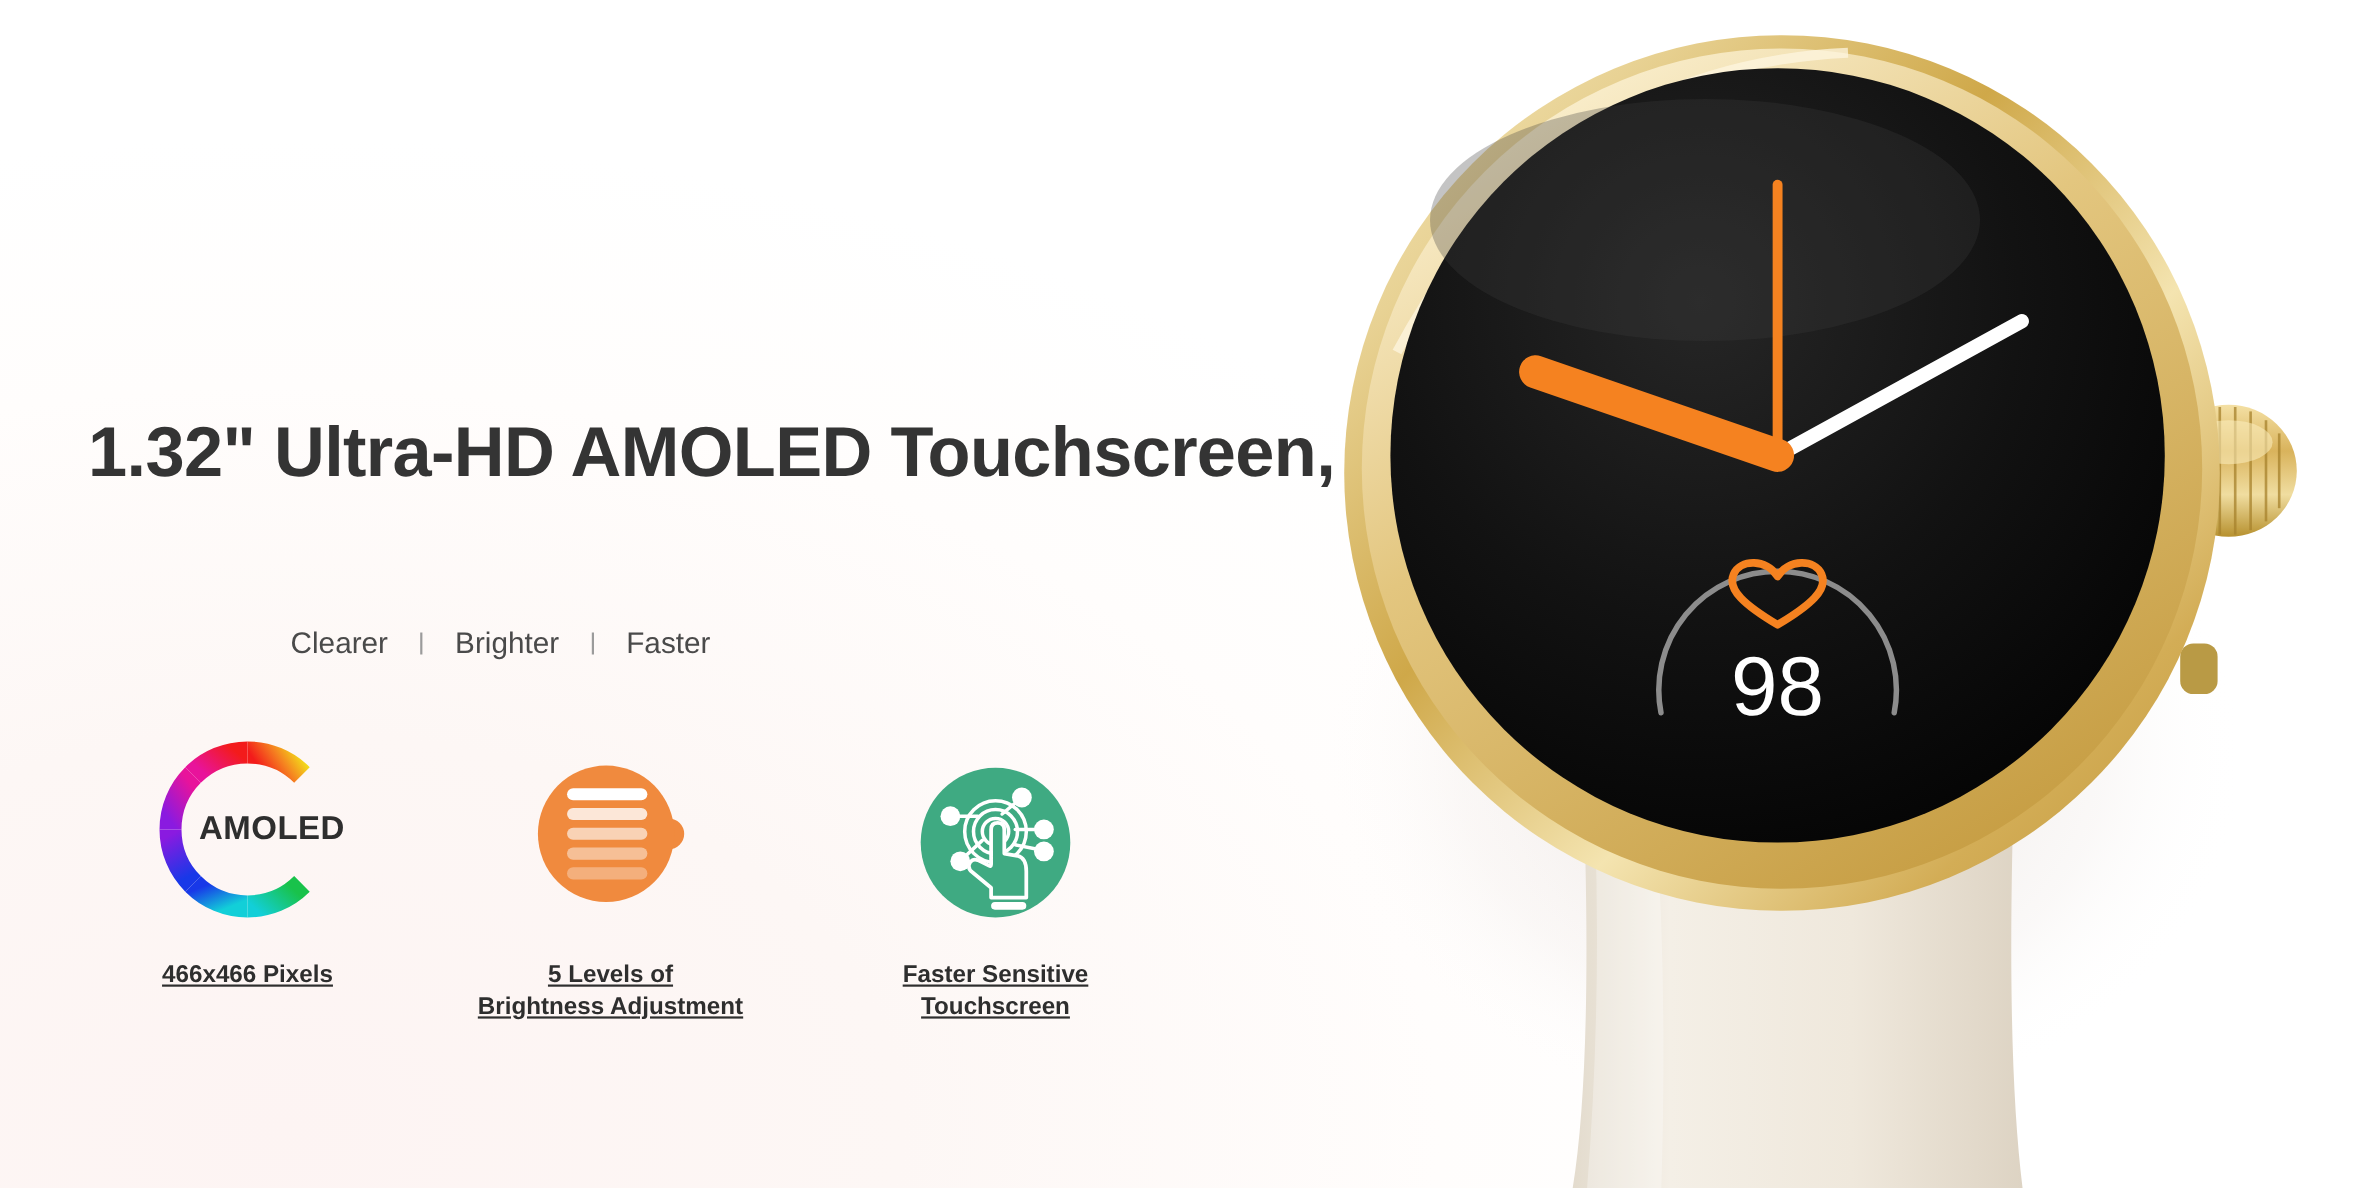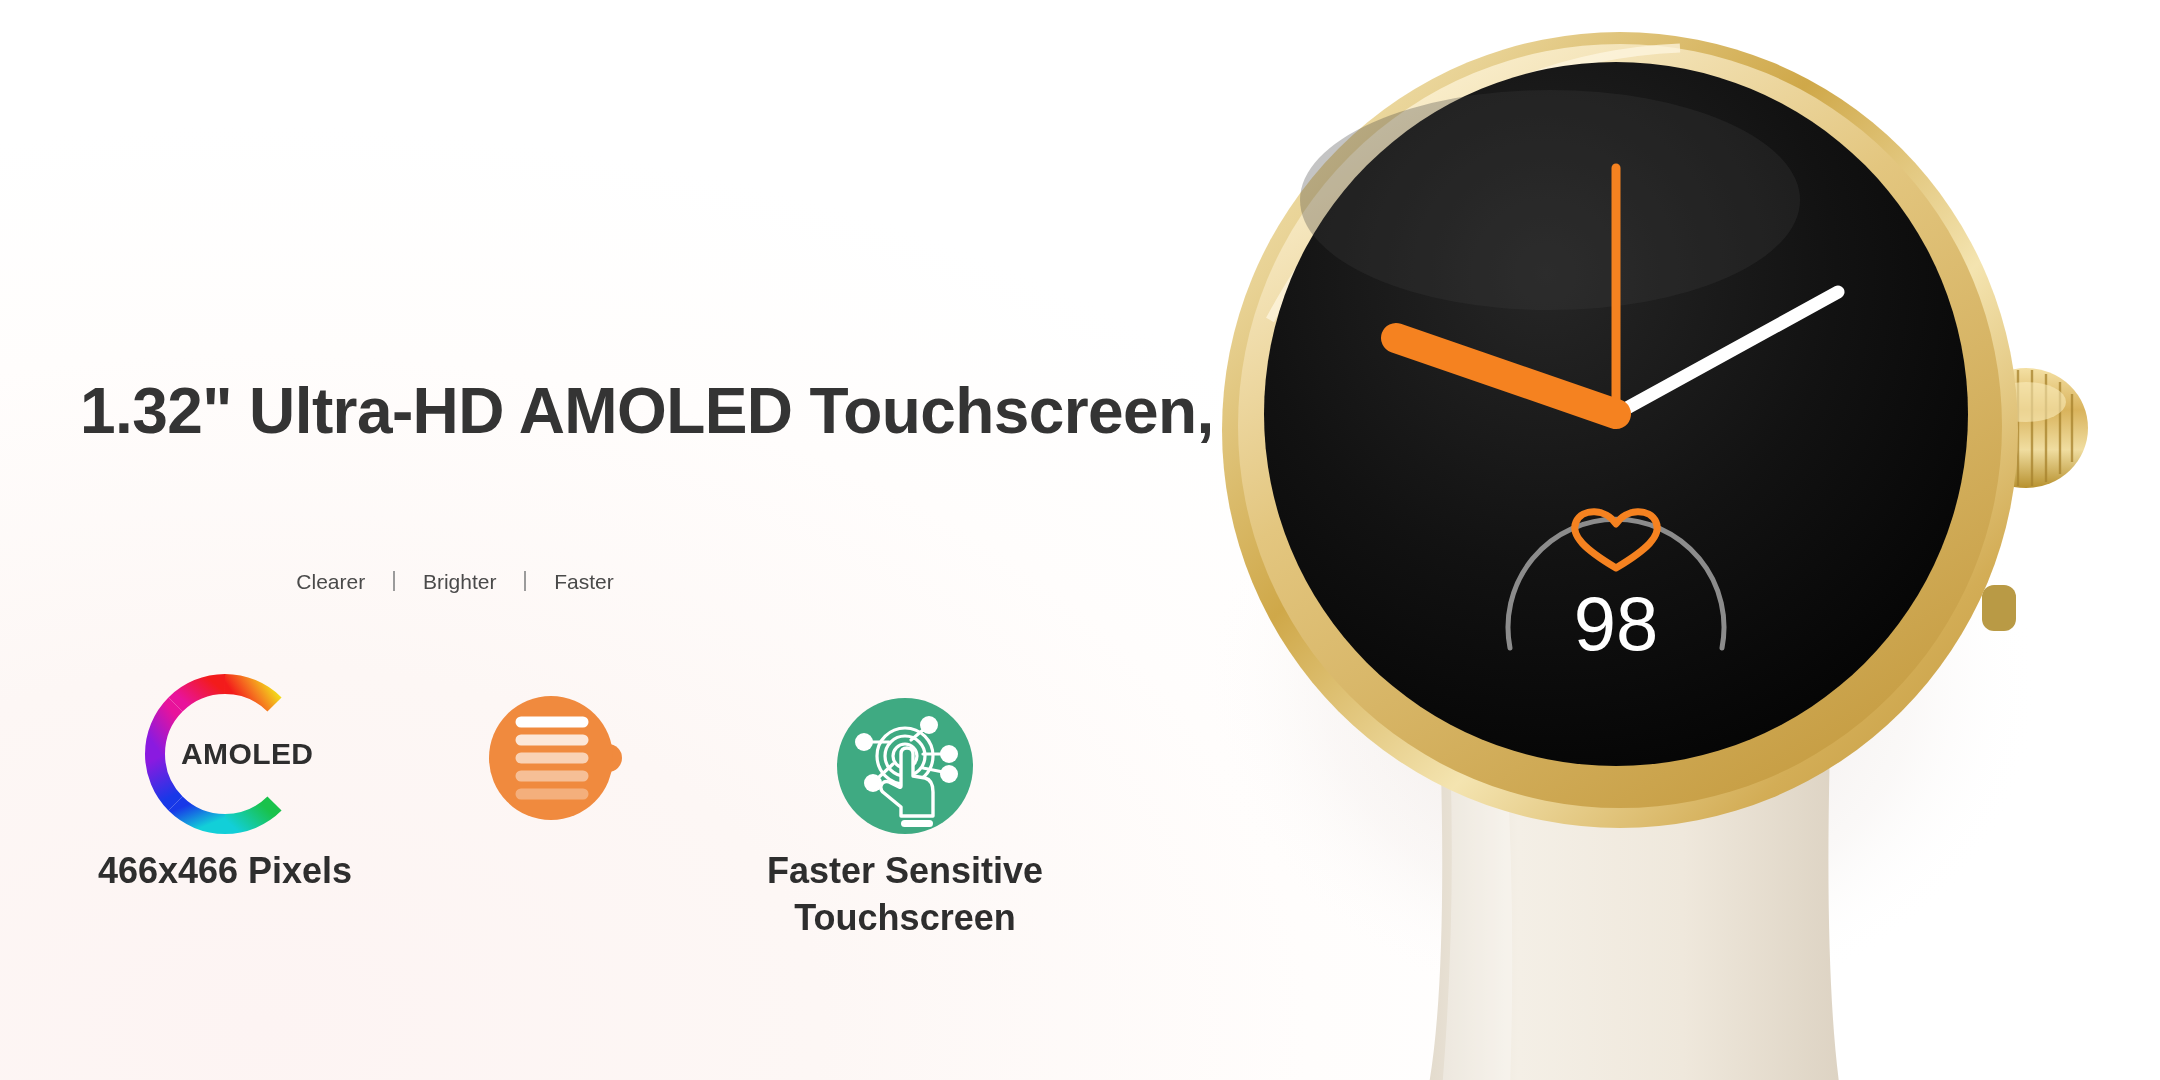--- a/index.html
+++ b/index.html
@@ -39,21 +39,21 @@
   }
   .headline .line1 { display:block; text-align:left; white-space:nowrap; }
   .headline .line2 { display:block; text-align:center; padding-right:250px; }
 
   .subline {
     position:absolute;
     left:80px; top:570px;
     width:1000px;
     text-align:center;
     padding-right:250px;
-    font-size:21px;
+    font-size:27px;
     color:#4a4a4a;
     font-weight:400;
     white-space:nowrap;
   }
   .subline .word { display:inline-block; }
   .subline .sep {
     display:inline-block;
     width:2px; height:20px;
     background:#9b9b9b;
     margin:0 22px;
@@ -70,26 +70,27 @@
   .feature {
     position:absolute;
     top:0;
     text-align:center;
   }
   .feature .icon-wrap {
     height:168px;
     display:flex; align-items:flex-end; justify-content:center;
   }
   .feature .caption {
-    margin-top:8px;
-    font-size:36px;
+    margin-top:32px;
+    font-size:22px;
     font-weight:600;
     line-height:1.30;
     color:#2e2e2e;
     white-space:pre-line;
+    text-decoration:underline;
   }
 
   #feature-amoled     { left:0px;   width:330px; }
   #feature-brightness { left:320px; width:350px; }
   #feature-touch      { left:680px; width:330px; }
 
   
   .amoled-ring { position:relative; width:172px; height:172px; }
   .amoled-ring .ring-svg { position:absolute; inset:0; }
   .amoled-ring .ring-label {
@@ -194,20 +195,22 @@
               <g stroke-linecap="round" stroke-width="11" stroke="#ffffff">
                 <line x1="46" y1="42" x2="108" y2="42" opacity="1"></line>
                 <line x1="46" y1="60" x2="108" y2="60" opacity="0.80"></line>
                 <line x1="46" y1="78" x2="108" y2="78" opacity="0.62"></line>
                 <line x1="46" y1="96" x2="108" y2="96" opacity="0.46"></line>
                 <line x1="46" y1="114" x2="108" y2="114" opacity="0.32"></line>
               </g>
             </svg>
           </div>
         </div>
+        <div class="caption">5 Levels of
+Brightness Adjustment</div>
       </div>
 
       <div class="feature" id="feature-touch">
         <div class="icon-wrap">
           <div class="touch-icon">
             <svg viewBox="0 0 148 148" width="148" height="148">
               <circle cx="74" cy="74" r="68" fill="#3faa82"></circle>
               <g stroke="#ffffff" stroke-width="3.2" fill="none" stroke-linecap="round">
 
                 <line x1="38" y1="50" x2="58" y2="50"></line>

